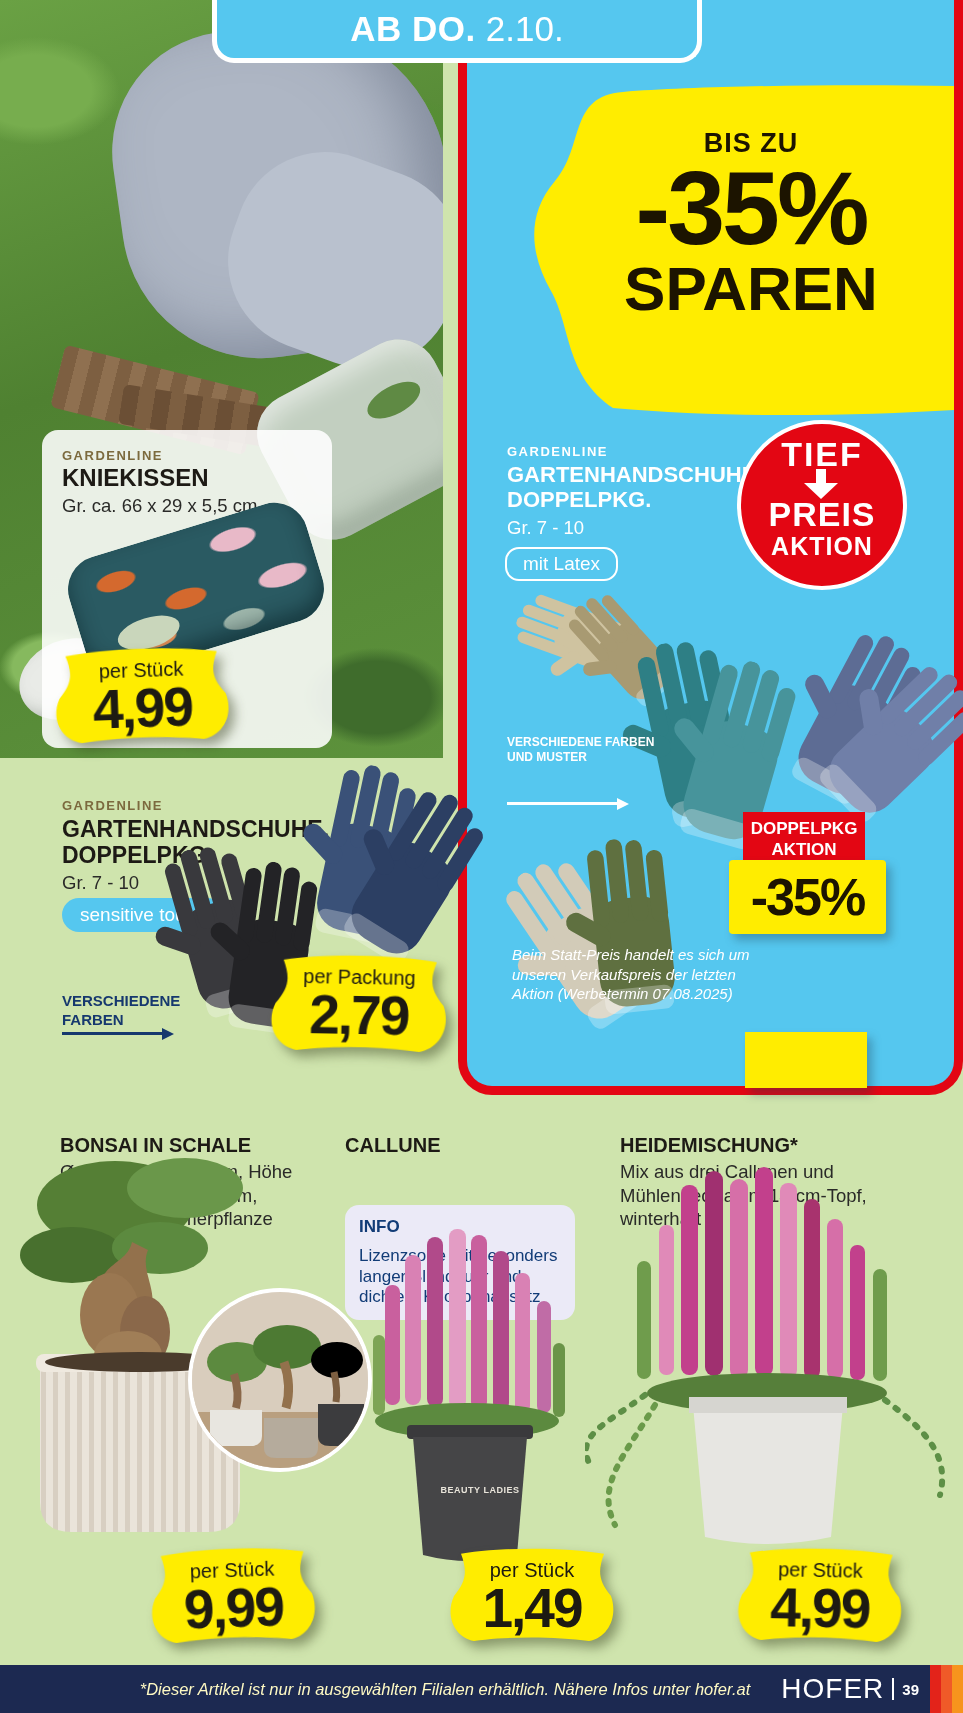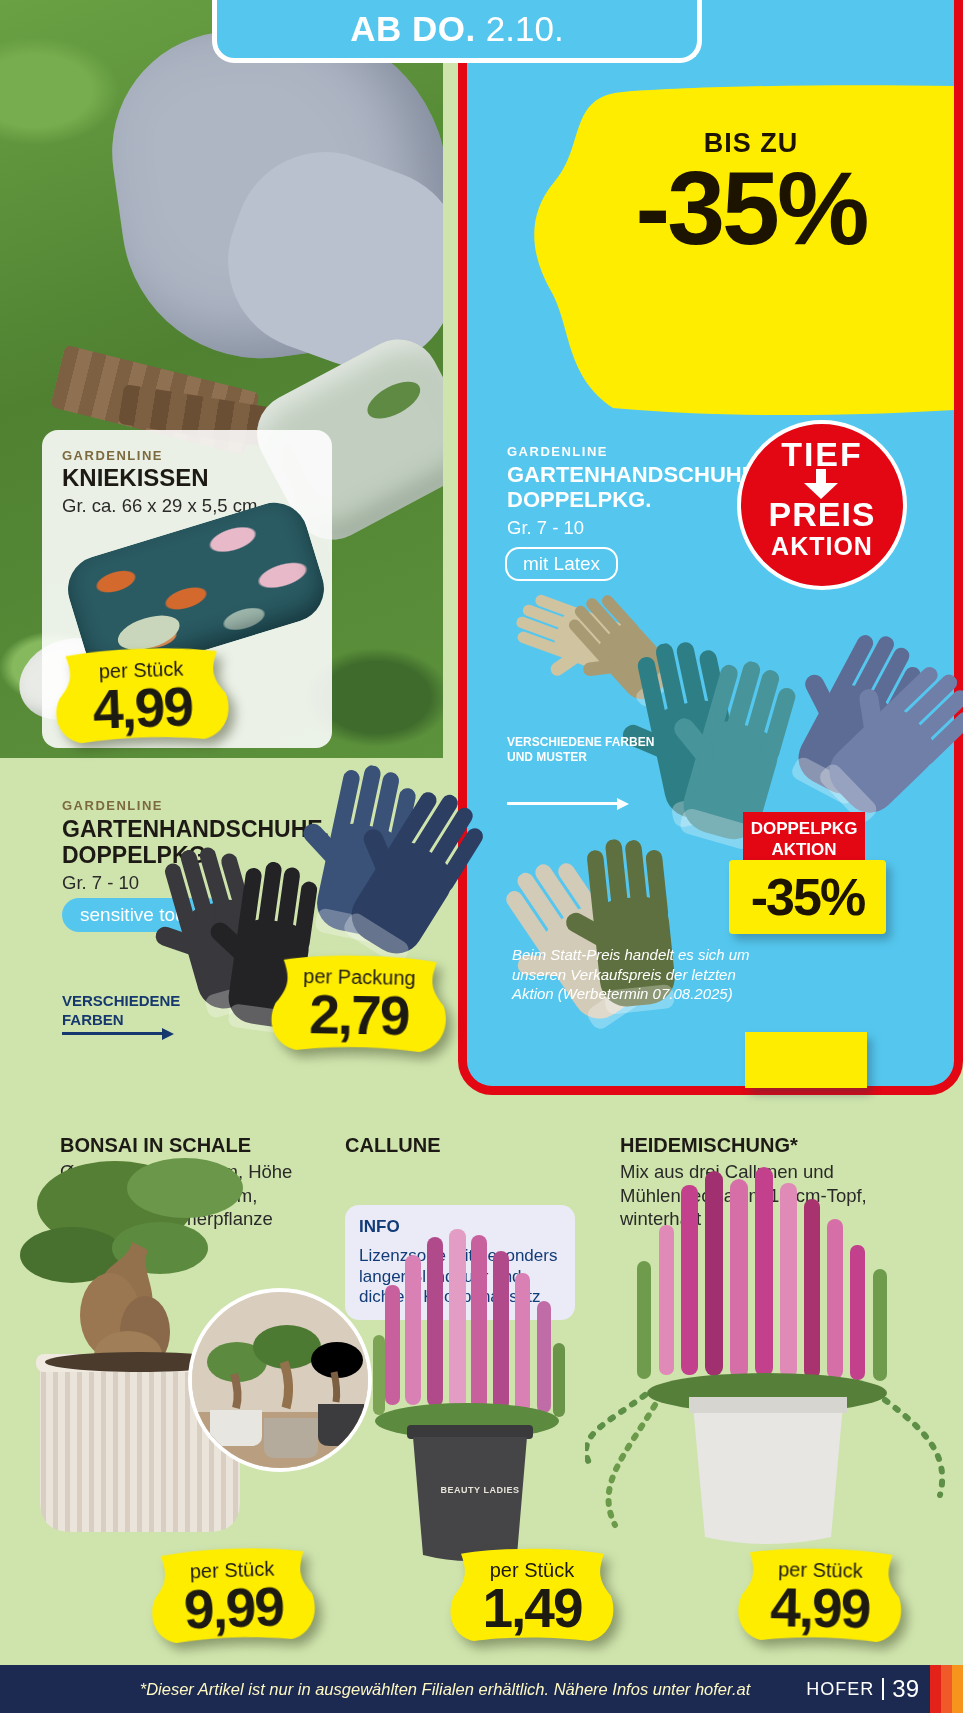--- a/index.html
+++ b/index.html
@@ -85,23 +85,23 @@
   .bottom-desc{font-size:18.5px;color:#2a2a28;line-height:1.28;}
   .infobox{background:#ebeaf7;border-radius:14px;padding:12px 14px;color:#123c77;}
   .infobox .ttl{font-size:17px;font-weight:700;}
   .infobox .txt{font-size:17px;line-height:1.22;margin-top:9px;}
   .inset{border-radius:50%;border:4px solid #fff;overflow:hidden;background:linear-gradient(#efe9e2,#cdbfae);z-index:2;}
   .potlabel{color:#e8e4da;font-size:9px;font-weight:700;text-align:center;letter-spacing:.5px;z-index:3;line-height:1.2;}
   .footer{left:0;top:1665px;width:963px;height:48px;background:#1c2951;z-index:8;}
   .footer .note{position:absolute;left:0;top:0;width:890px;height:48px;display:flex;align-items:center;justify-content:center;
     color:#fef9c3;font-size:16.5px;font-style:italic;font-weight:400;}
   .footer .brandblk{position:absolute;right:44px;top:0;height:48px;display:flex;align-items:center;color:#fff;}
-  .footer .hb{font-size:18px;font-weight:400;letter-spacing:1px;}
+  .footer .hb{font-size:28px;font-weight:400;letter-spacing:1px;}
   .footer .sep{width:2px;height:22px;background:#fff;margin:0 8px;}
-  .footer .pg{font-size:24px;font-weight:400;}
+  .footer .pg{font-size:15px;font-weight:700;}
   .stripe{position:absolute;top:0;height:48px;width:11px;}
 </style>
 </head>
 <body>
 
 <svg width="0" height="0" style="position:absolute">
   <defs>
     <symbol id="sticker-shape" viewBox="0 0 170 104" preserveAspectRatio="none">
       <path d="M14 9 C50 2 120 2 157 9 C151 26 151 36 164 52 C171 72 162 94 142 98 C108 93 60 93 27 98 C7 94 -2 72 7 52 C20 36 20 26 14 9 Z" fill="#ffed00"></path>
     </symbol>
@@ -131,20 +131,21 @@
   </div>
 
   <div class="abs panel">
 
     <svg class="abs" style="left:6px;top:84px;width:481px;height:334px" viewBox="0 0 481 334" preserveAspectRatio="none">
       <path d="M150 8 C95 12 112 62 82 97 C52 132 58 172 78 207 C98 242 92 292 140 324 C250 334 380 332 481 326 L481 2 C360 0 220 2 150 8 Z" fill="#ffed00"></path>
     </svg>
     <div class="abs hero-text">
       <div class="l1">BIS ZU</div>
       <div class="l2">-35%</div>
+      <div class="l3">SPAREN</div>
     </div>
 
     <div class="abs wh brand" style="left:40px;top:444px">GARDENLINE</div>
     <div class="abs wh pname" style="left:40px;top:462px;width:265px;color:#fff">GARTENHANDSCHUHE, DOPPELPKG.</div>
     <div class="abs wh psize" style="left:40px;top:517px;color:#fff">Gr. 7 - 10</div>
     <div class="abs badge-outline" style="left:38px;top:547px">mit Latex</div>
 
     <div class="abs tief-circle" style="left:270px;top:420px">
       <div class="t1">TIEF</div>
       <div class="abs dn-arrow">

